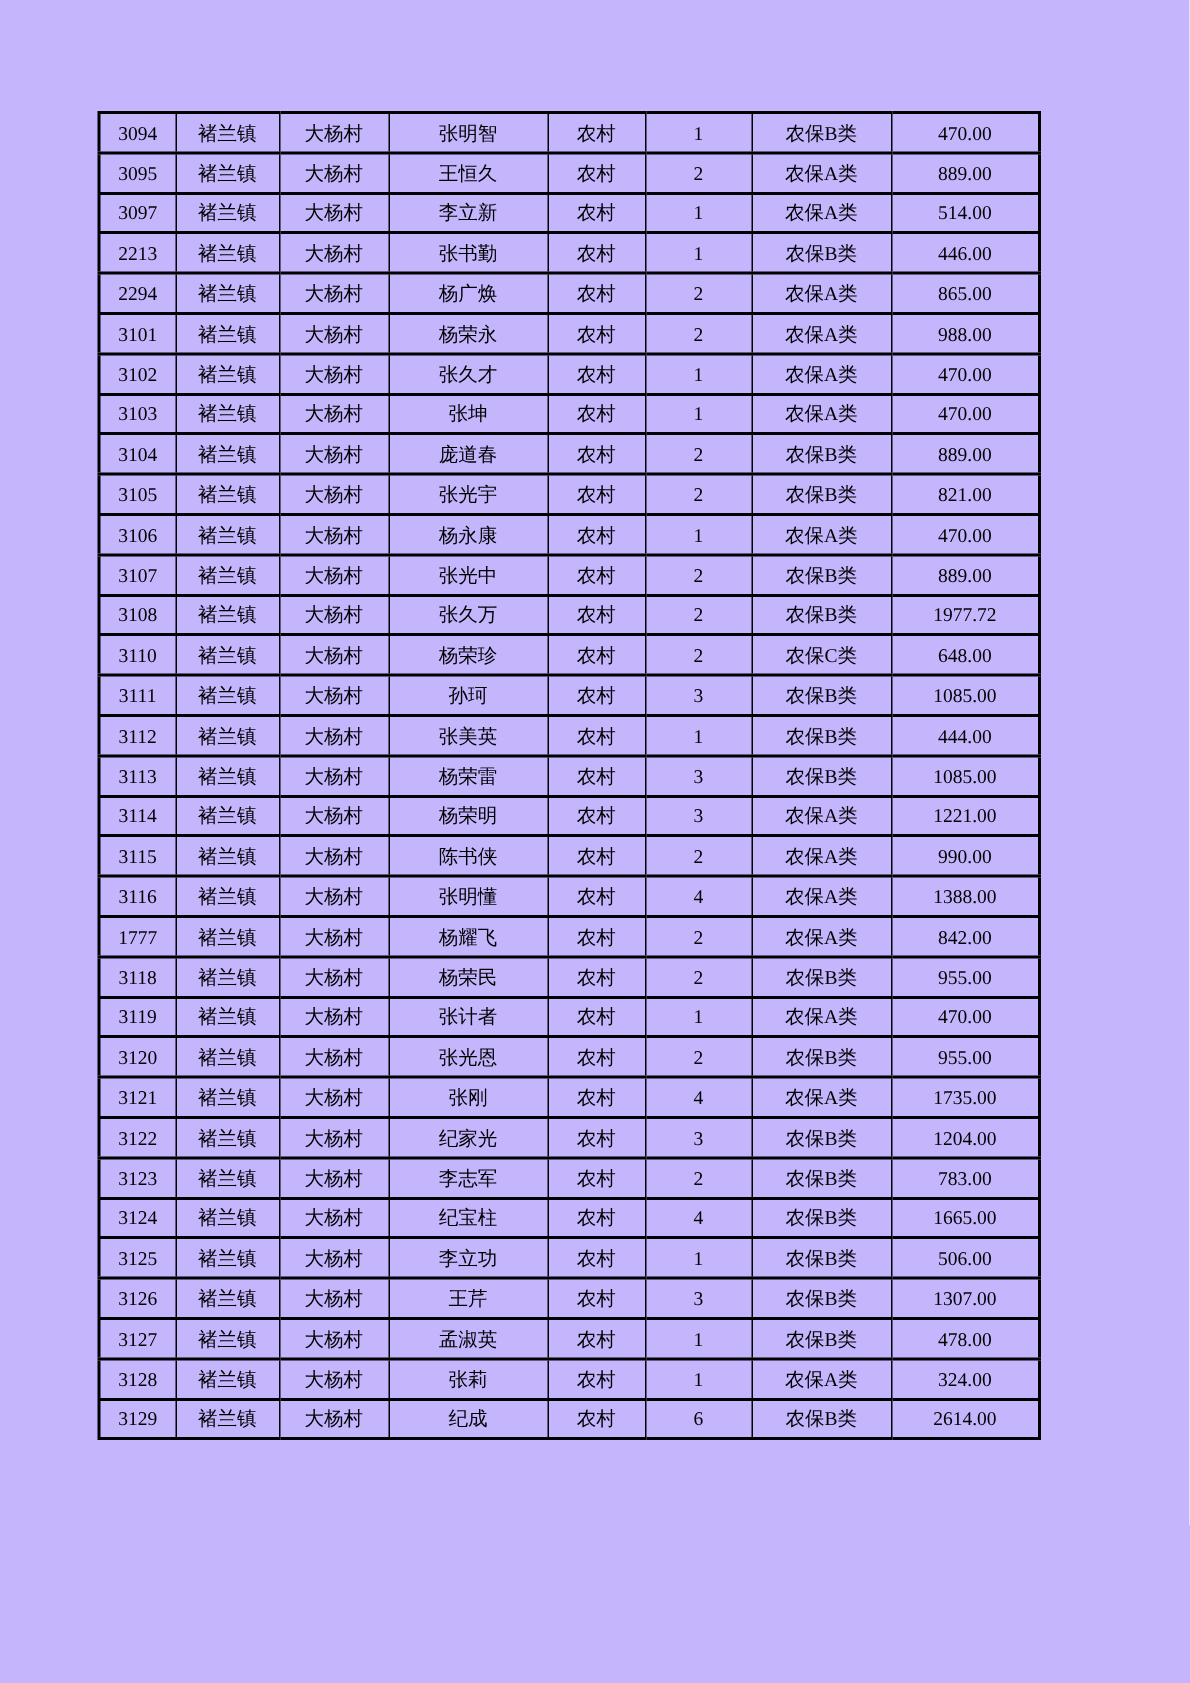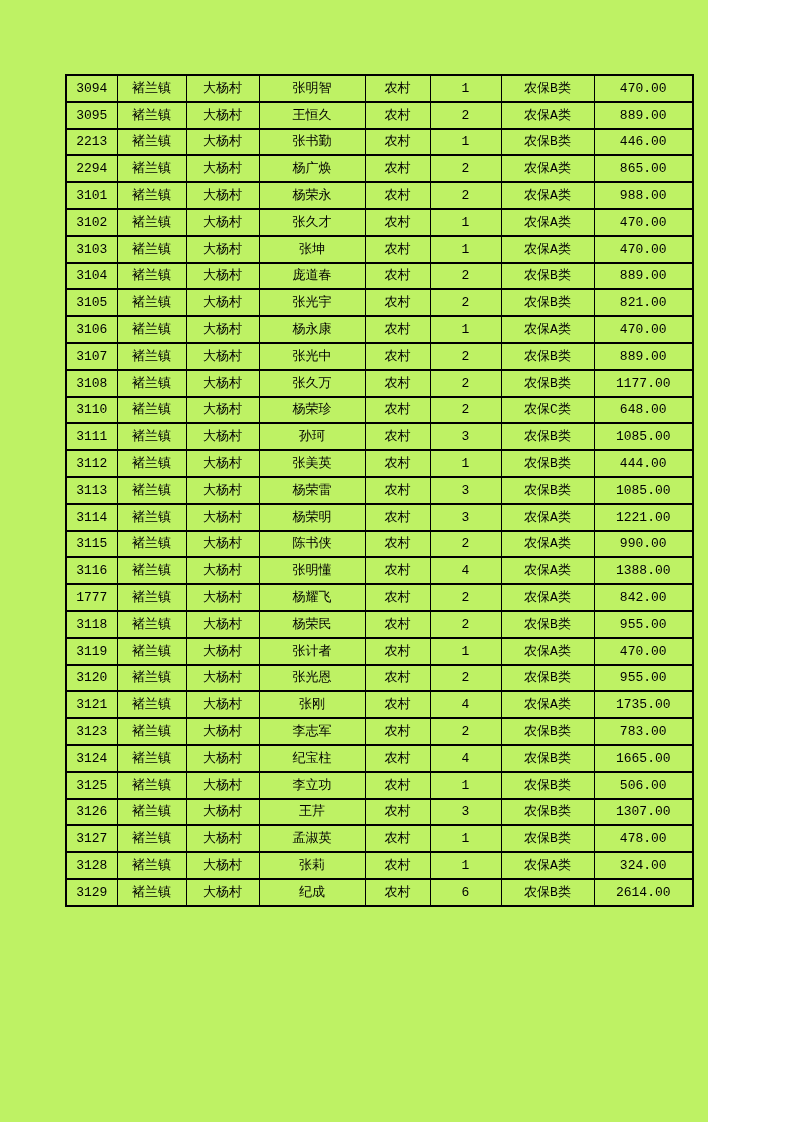--- a/index.html
+++ b/index.html
@@ -2,25 +2,25 @@
 <html><head>
 <meta charset="utf-8">
 <style>
   html, body {
     margin: 0;
     padding: 0;
     background: #ffffff;
   }
   .page {
     position: relative;
-    width: 708px;
+    width: 793px;
     height: 1122px;
-    background: #bef264;
+    background: #c4b5fd;
     overflow: hidden;
-    font-family: Liberation Mono, monospace;
+    font-family: Liberation Serif, serif;
     color: #000000;
   }
   table.grid {
     position: absolute;
     left: 65px;
     top: 74px;
     width: 627px;
     border-collapse: collapse;
     table-layout: fixed;
     border: 2px solid #000000;
@@ -78,20 +78,30 @@
           <td>3095</td>
           <td>褚兰镇</td>
           <td>大杨村</td>
           <td>王恒久</td>
           <td>农村</td>
           <td>2</td>
           <td>农保A类</td>
           <td>889.00</td>
         </tr>
         <tr>
+          <td>3097</td>
+          <td>褚兰镇</td>
+          <td>大杨村</td>
+          <td>李立新</td>
+          <td>农村</td>
+          <td>1</td>
+          <td>农保A类</td>
+          <td>514.00</td>
+        </tr>
+        <tr>
           <td>2213</td>
           <td>褚兰镇</td>
           <td>大杨村</td>
           <td>张书勤</td>
           <td>农村</td>
           <td>1</td>
           <td>农保B类</td>
           <td>446.00</td>
         </tr>
         <tr>
@@ -175,21 +185,21 @@
           <td>889.00</td>
         </tr>
         <tr>
           <td>3108</td>
           <td>褚兰镇</td>
           <td>大杨村</td>
           <td>张久万</td>
           <td>农村</td>
           <td>2</td>
           <td>农保B类</td>
-          <td>1177.00</td>
+          <td>1977.72</td>
         </tr>
         <tr>
           <td>3110</td>
           <td>褚兰镇</td>
           <td>大杨村</td>
           <td>杨荣珍</td>
           <td>农村</td>
           <td>2</td>
           <td>农保C类</td>
           <td>648.00</td>
@@ -296,20 +306,30 @@
         </tr>
         <tr>
           <td>3121</td>
           <td>褚兰镇</td>
           <td>大杨村</td>
           <td>张刚</td>
           <td>农村</td>
           <td>4</td>
           <td>农保A类</td>
           <td>1735.00</td>
+        </tr>
+        <tr>
+          <td>3122</td>
+          <td>褚兰镇</td>
+          <td>大杨村</td>
+          <td>纪家光</td>
+          <td>农村</td>
+          <td>3</td>
+          <td>农保B类</td>
+          <td>1204.00</td>
         </tr>
         <tr>
           <td>3123</td>
           <td>褚兰镇</td>
           <td>大杨村</td>
           <td>李志军</td>
           <td>农村</td>
           <td>2</td>
           <td>农保B类</td>
           <td>783.00</td>

